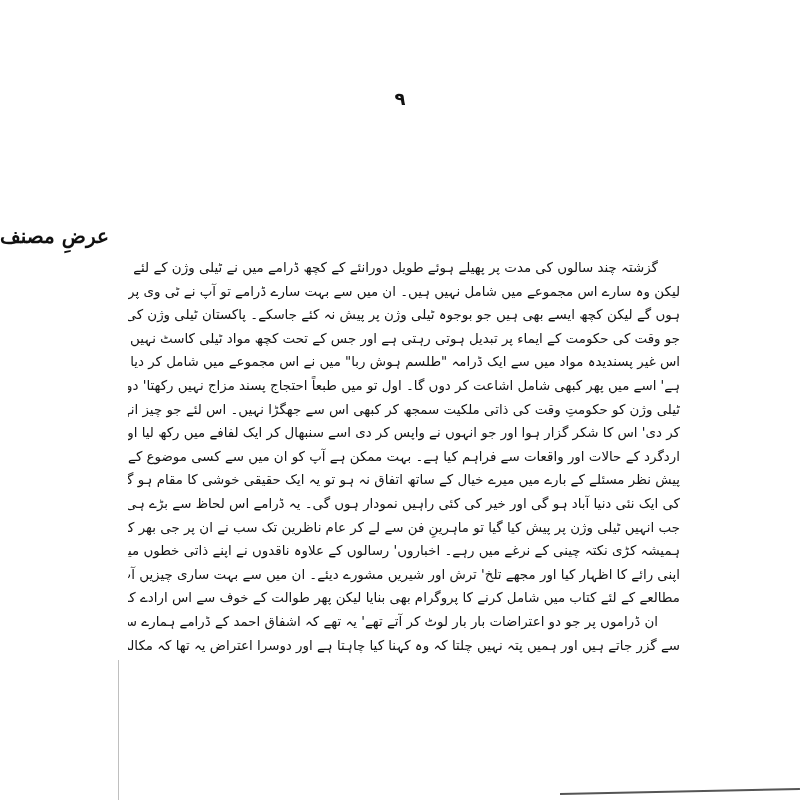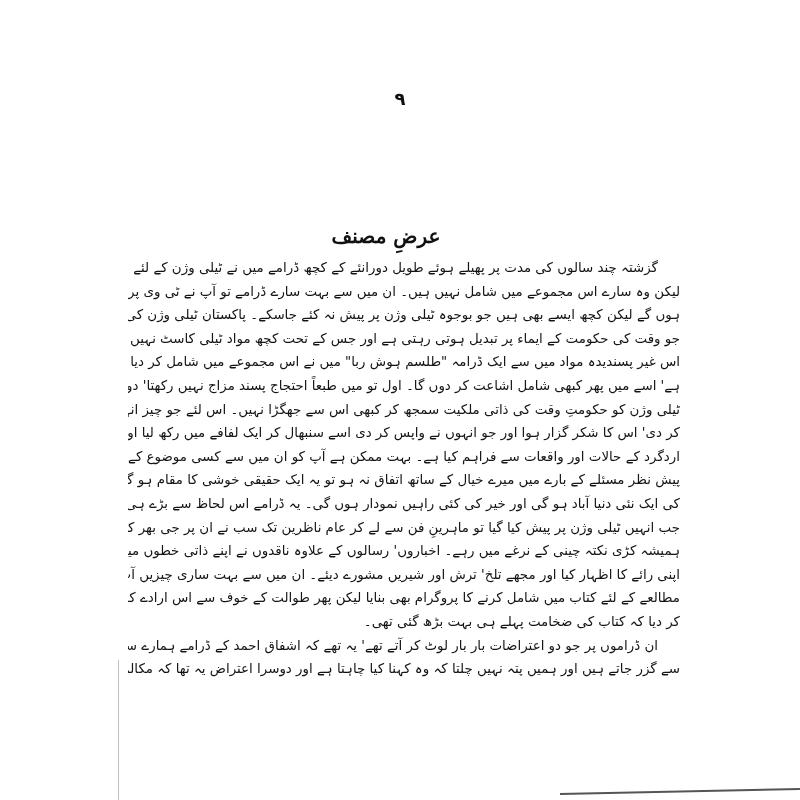--- a/index.html
+++ b/index.html
@@ -12,21 +12,21 @@
   }
   .page-edge-bottom {
     position:absolute; left:560px; top:793px; width:240px; height:2px; background:#555;
     transform:rotate(-1.2deg); transform-origin:left center;
   }
   .page-number {
     position:absolute; top:88px; left:0; width:800px; text-align:center;
     font-size:18px; font-weight:bold; color:#111;
   }
   .title {
-    position:absolute; top:224px; left:0; width:772px; text-align:center;
+    position:absolute; top:224px; left:0; width:772px; 
     font-family: "DejaVu Serif", serif; font-size:20px; font-weight:bold; color:#111;
   }
   .body-text {
     position:absolute; top:256px; left:128px; width:552px;
     direction:rtl; text-align:justify; text-align-last:right;
   }
   .line {
     height:23.6px; line-height:23.6px; font-size:13.4px; white-space:nowrap;
     overflow:hidden; text-align:justify; text-align-last:justify;
   }
@@ -54,19 +54,18 @@
     <div class="line last">کر دی' اس کا شکر گزار ہوا اور جو انہوں نے واپس کر دی اسے سنبھال کر ایک لفافے میں رکھ لیا اور خوش ہو گیا۔</div>
   </div>
   <div>
     <div class="line">اردگرد کے حالات اور واقعات سے فراہم کیا ہے۔ بہت ممکن ہے آپ کو ان میں سے کسی موضوع کے ساتھ یا</div>
     <div class="line">پیش نظر مسئلے کے بارے میں میرے خیال کے ساتھ اتفاق نہ ہو تو یہ ایک حقیقی خوشی کا مقام ہو گا کہ اس سے سوچ</div>
     <div class="line">کی ایک نئی دنیا آباد ہو گی اور خیر کی کئی راہیں نمودار ہوں گی۔ یہ ڈرامے اس لحاظ سے بڑے ہی خوش قسمت ہیں کہ</div>
     <div class="line">جب انہیں ٹیلی وژن پر پیش کیا گیا تو ماہرینِ فن سے لے کر عام ناظرین تک سب نے ان پر جی بھر کے تنقید کی اور یہ</div>
     <div class="line">ہمیشہ کڑی نکتہ چینی کے نرغے میں رہے۔ اخباروں' رسالوں کے علاوہ ناقدوں نے اپنے ذاتی خطوں میں بھی</div>
     <div class="line">اپنی رائے کا اظہار کیا اور مجھے تلخ' ترش اور شیریں مشورے دیئے۔ ان میں سے بہت ساری چیزیں آپ کے</div>
     <div class="line">مطالعے کے لئے کتاب میں شامل کرنے کا پروگرام بھی بنایا لیکن پھر طوالت کے خوف سے اس ارادے کو ترک</div>
-    <div class="line last">کر دیا کہ کتاب کی ضخامت پہلے ہی بہت بڑھ گئی تھی۔</div>
   </div>
   <div>
     <div class="line indent">ان ڈراموں پر جو دو اعتراضات بار بار لوٹ کر آتے تھے' یہ تھے کہ اشفاق احمد کے ڈرامے ہمارے سر پر</div>
     <div class="line">سے گزر جاتے ہیں اور ہمیں پتہ نہیں چلتا کہ وہ کہنا کیا چاہتا ہے اور دوسرا اعتراض یہ تھا کہ مکالمے لمبے ہیں اور</div>
   </div>
 </div>
 
 </body></html>

